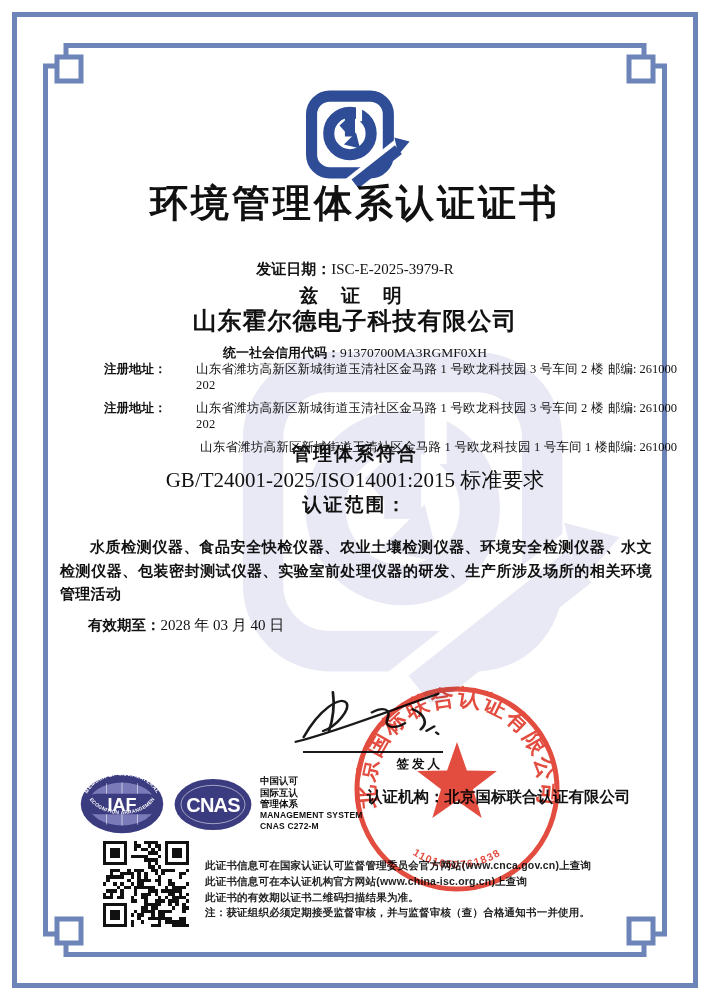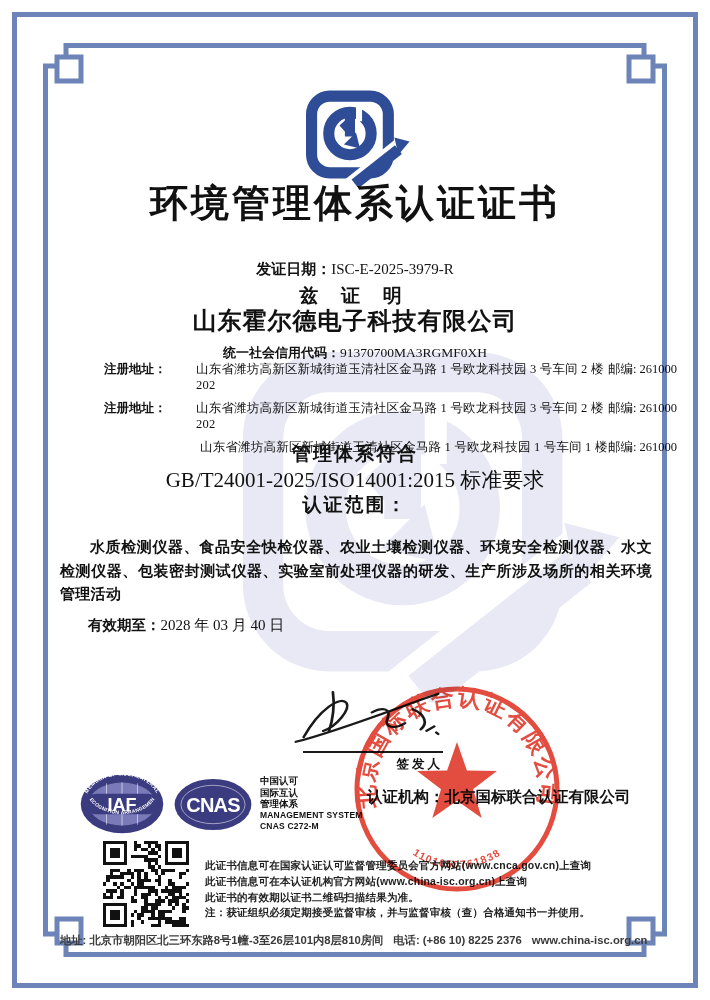--- a/index.html
+++ b/index.html
@@ -446,17 +446,14 @@
       </svg>
     </div>
 
   <div class="abs notes">
     <div>此证书信息可在国家认证认可监督管理委员会官方网站(www.cnca.gov.cn)上查询</div>
     <div>此证书信息可在本认证机构官方网站(www.china-isc.org.cn)上查询</div>
     <div>此证书的有效期以证书二维码扫描结果为准。</div>
     <div>注：获证组织必须定期接受监督审核，并与监督审核（查）合格通知书一并使用。</div>
   </div>
 
-  <div class="abs footer">
-    <span class="seg"><span>地址:</span> <span>北京市朝阳区北三环东路8号1幢-3至26层101内8层810房间</span></span><span class="seg"><span>电话:</span> <span>(+86 10) 8225 2376</span></span><span>www.china-isc.org.cn</span>
-  </div>
 
 </div>
 
 </body></html>

